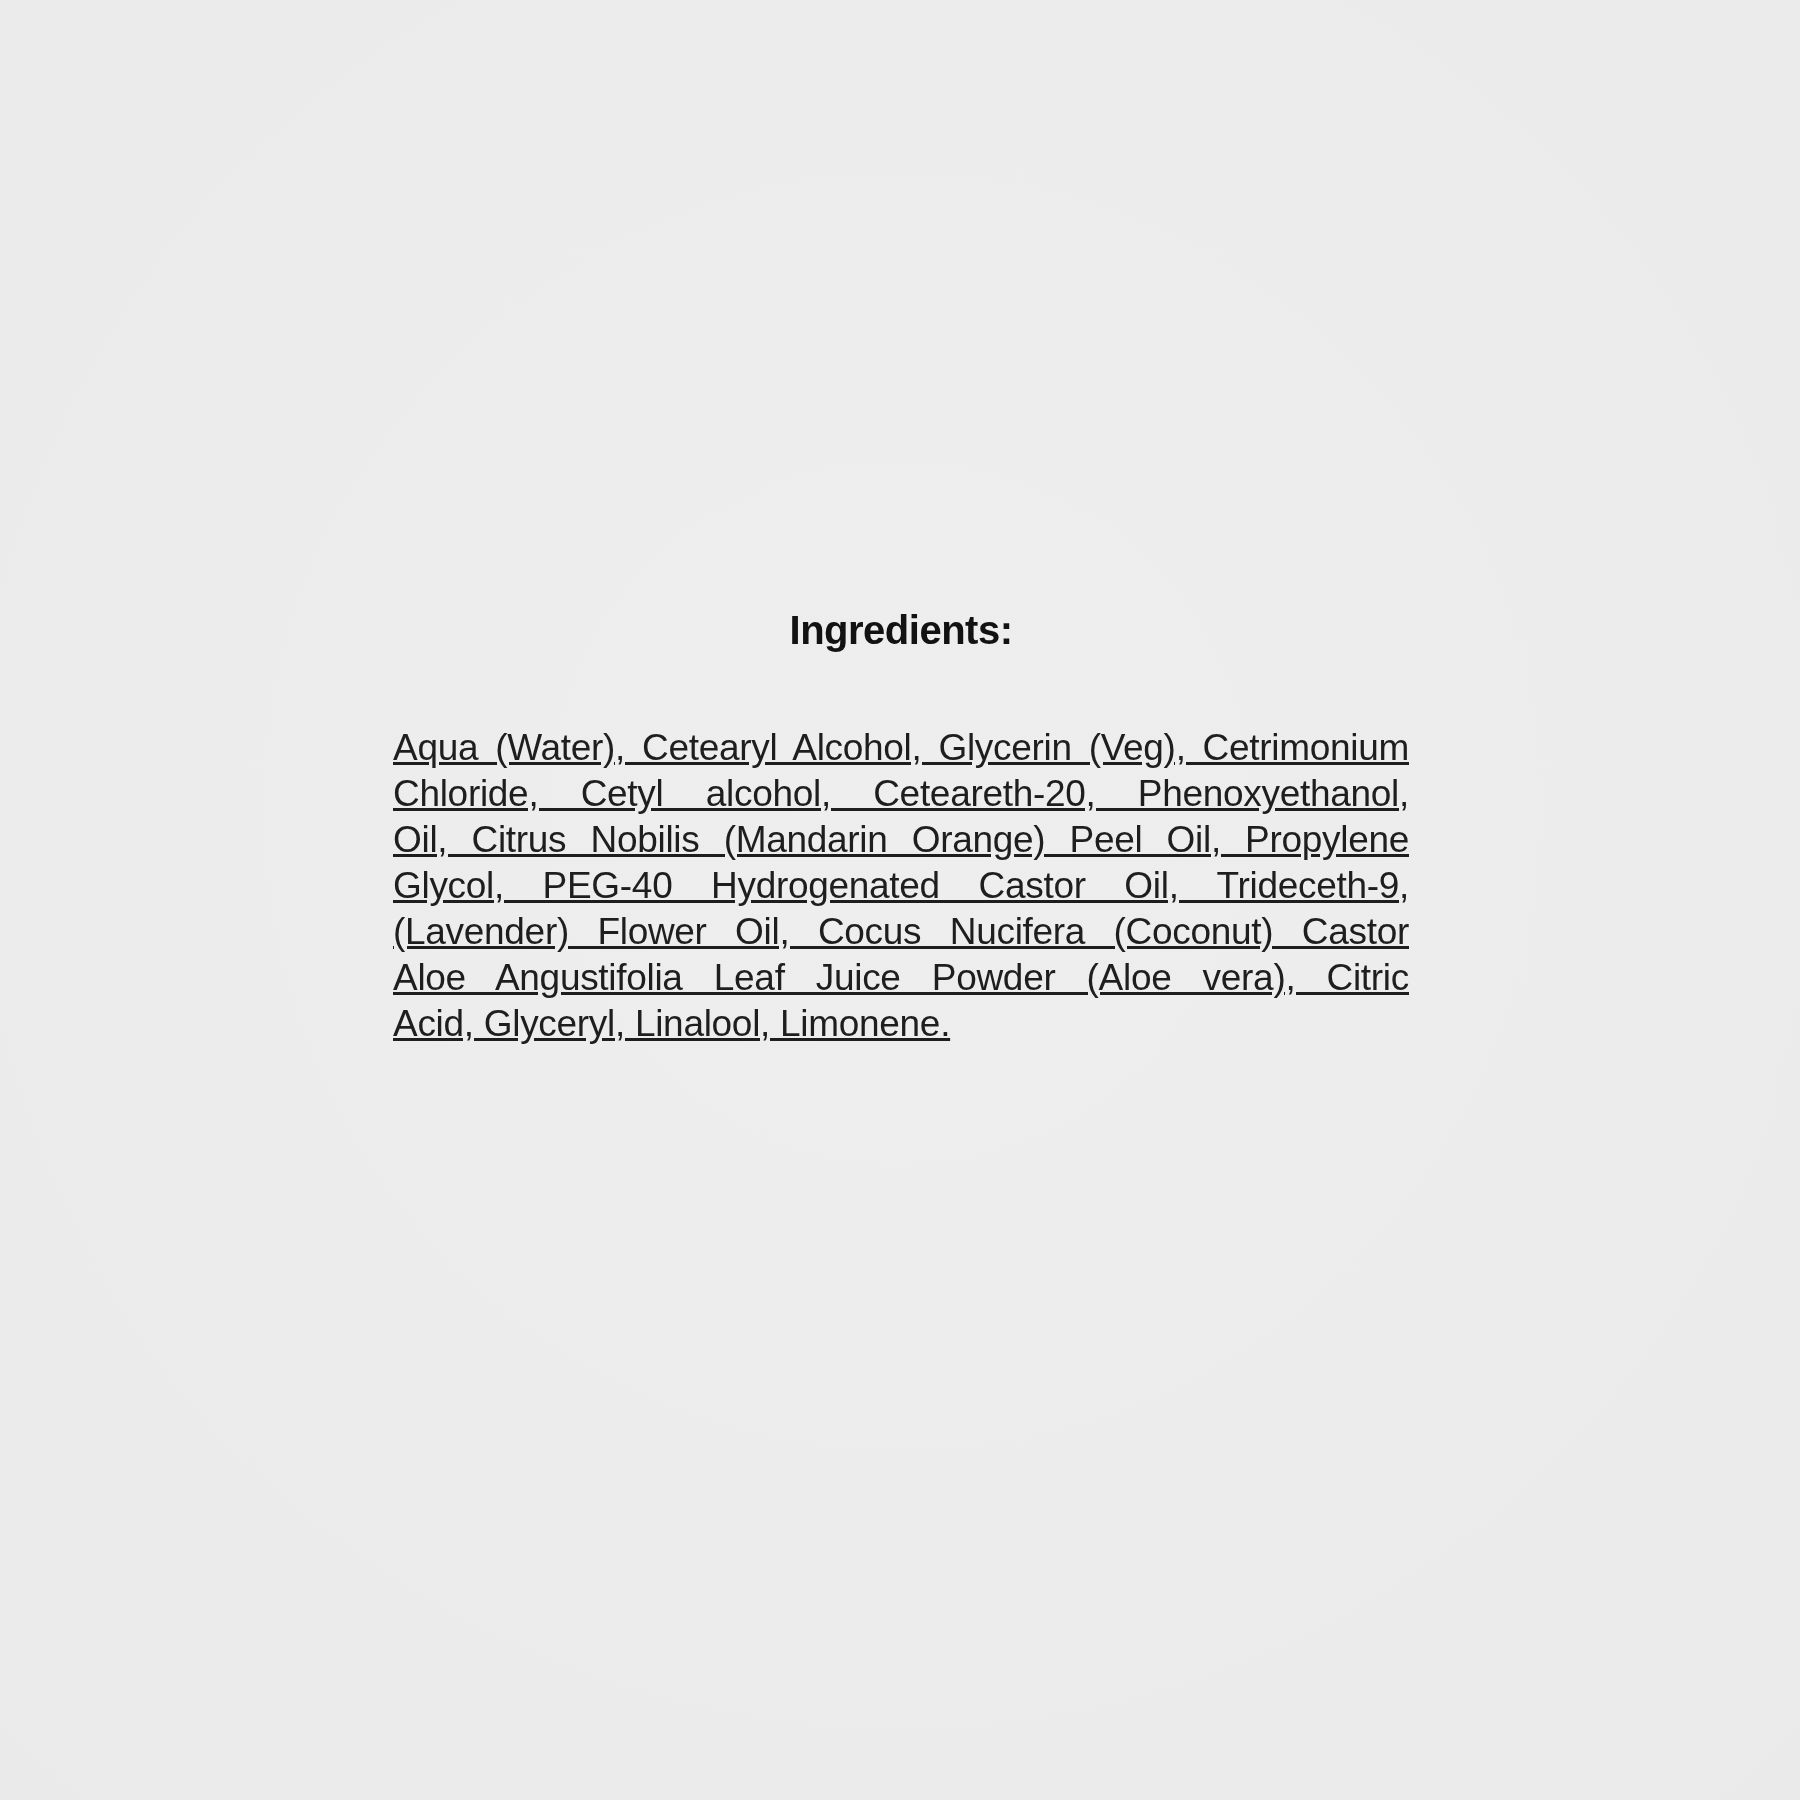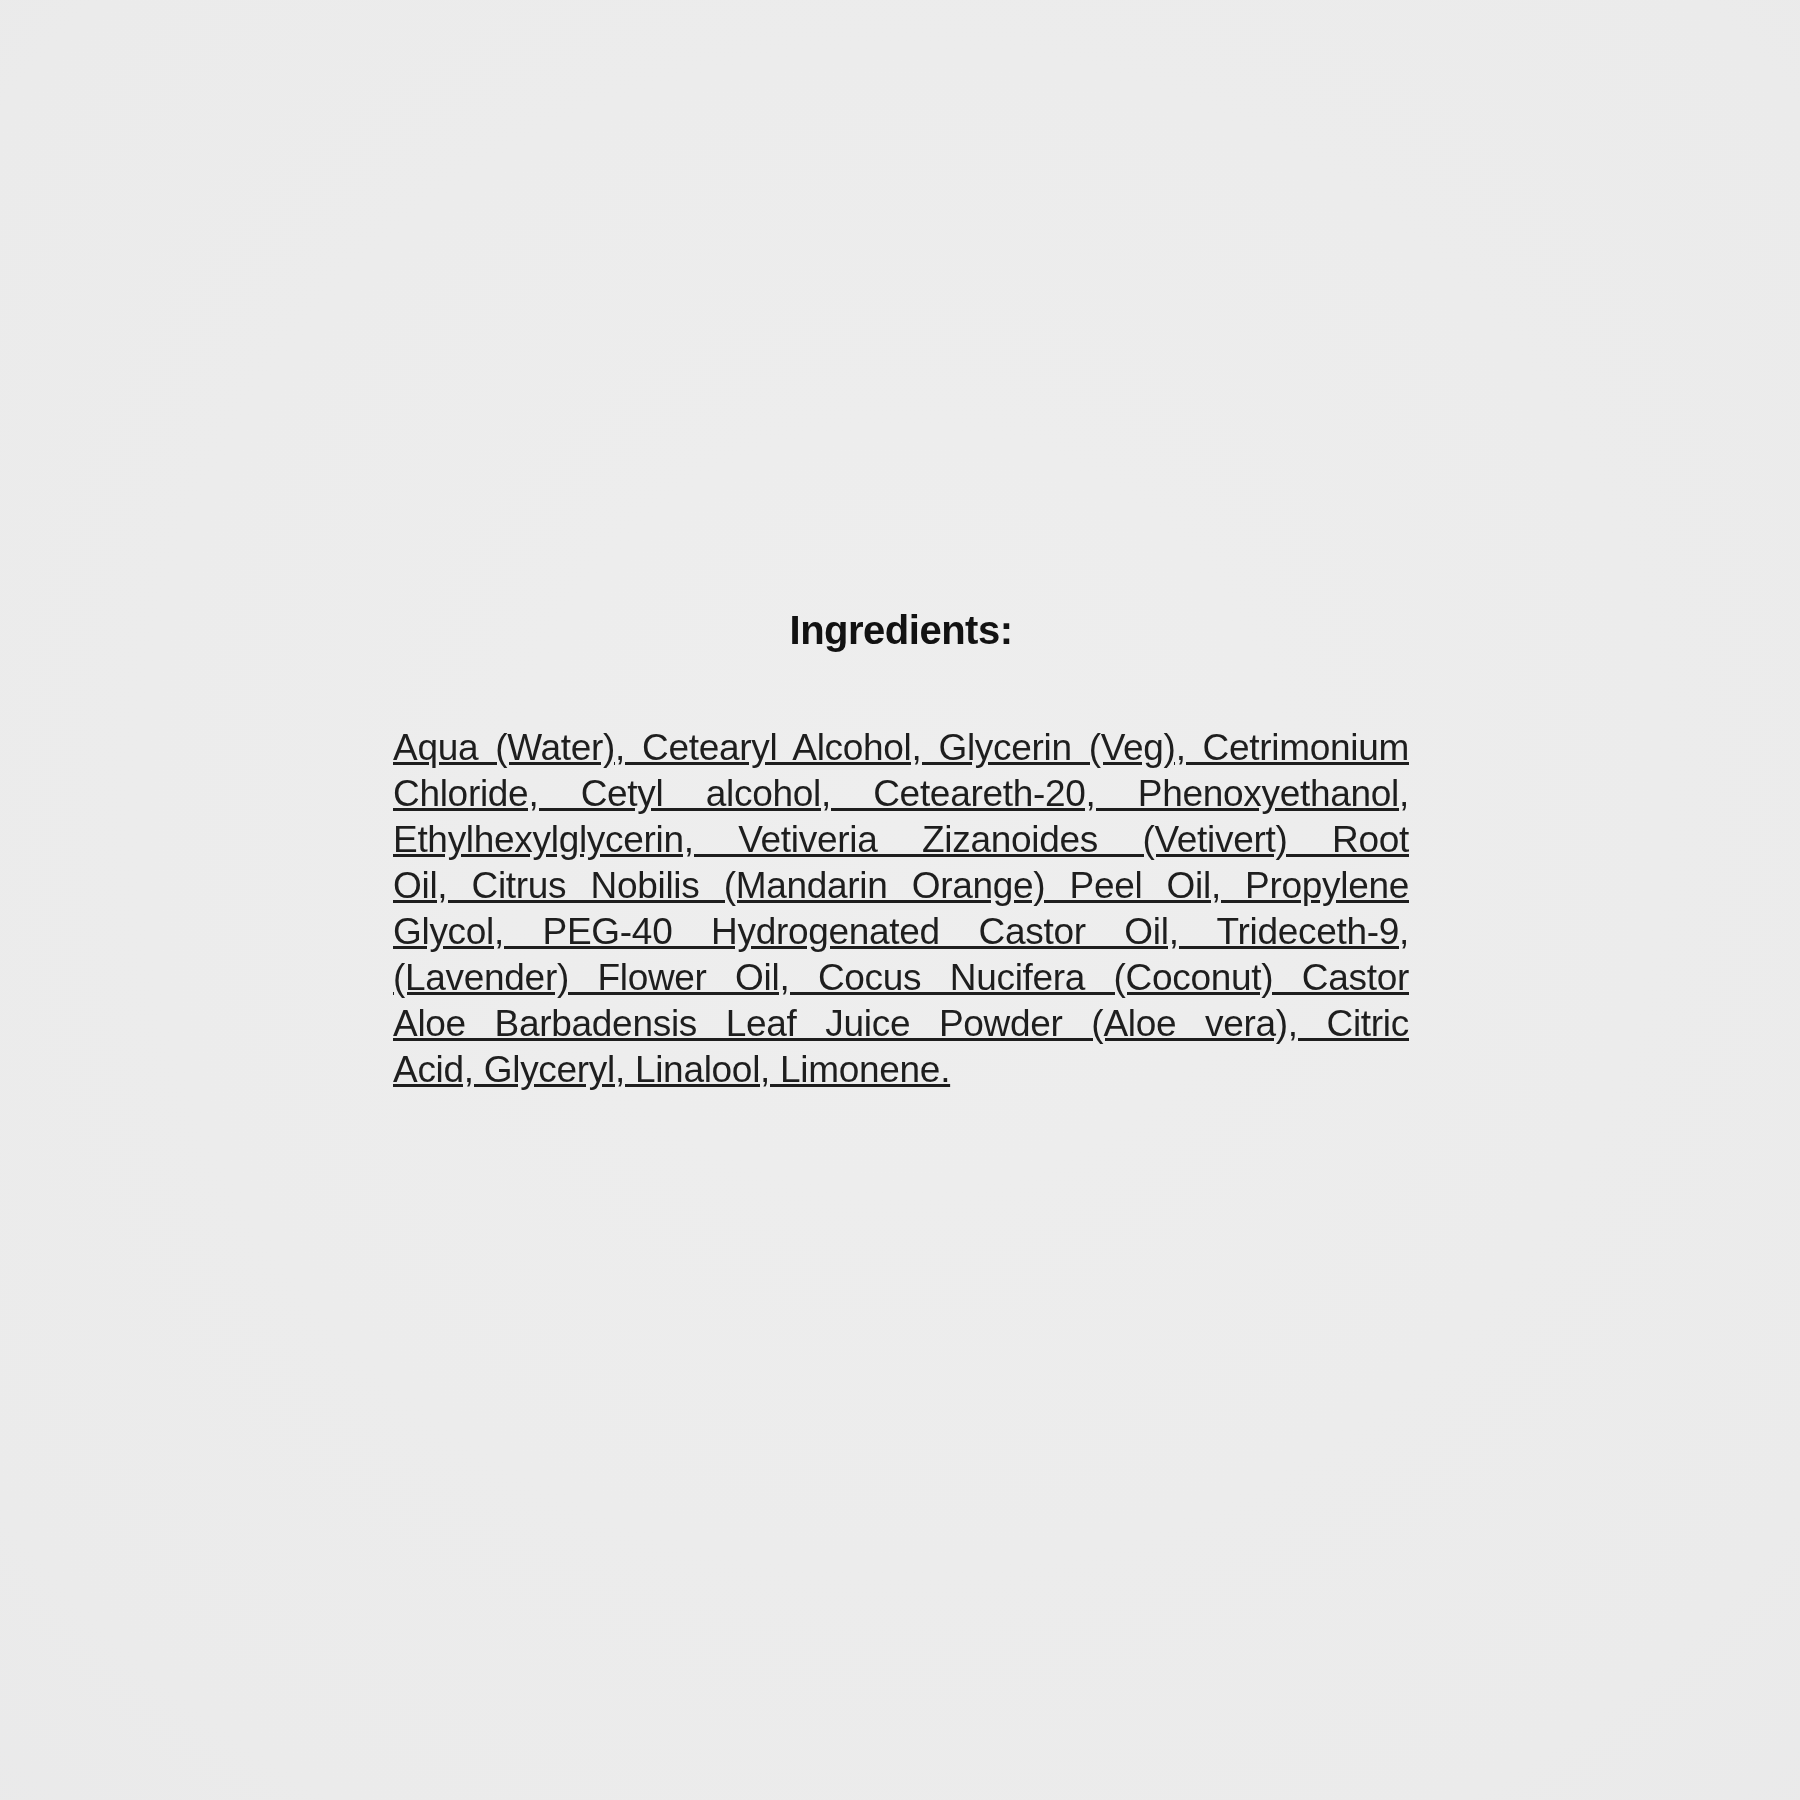--- a/index.html
+++ b/index.html
@@ -48,21 +48,20 @@
 </style>
 </head>
 <body>
 
 <div class="stage">
   <section class="ingredients">
     <h1>Ingredients:</h1>
     <div class="para">
       <div class="ln">Aqua (Water), Cetearyl Alcohol, Glycerin (Veg), Cetrimonium</div>
       <div class="ln">Chloride, Cetyl alcohol, Ceteareth-20, Phenoxyethanol,</div>
-      <div class="ln">Ethylhexylglycerin, Vetiveria Zizanoides (Vetivert) Root</div>
       <div class="ln">Oil, Citrus Nobilis (Mandarin Orange) Peel Oil, Propylene</div>
       <div class="ln">Glycol, PEG-40 Hydrogenated Castor Oil, Trideceth-9,</div>
       <div class="ln">(Lavender) Flower Oil, Cocus Nucifera (Coconut) Castor</div>
-      <div class="ln">Aloe Barbadensis Leaf Juice Powder (Aloe vera), Citric</div>
+      <div class="ln">Aloe Angustifolia Leaf Juice Powder (Aloe vera), Citric</div>
       <div class="ln last">Acid, Glyceryl, Linalool, Limonene.</div>
     </div>
   </section>
 </div>
 
 </body></html>

